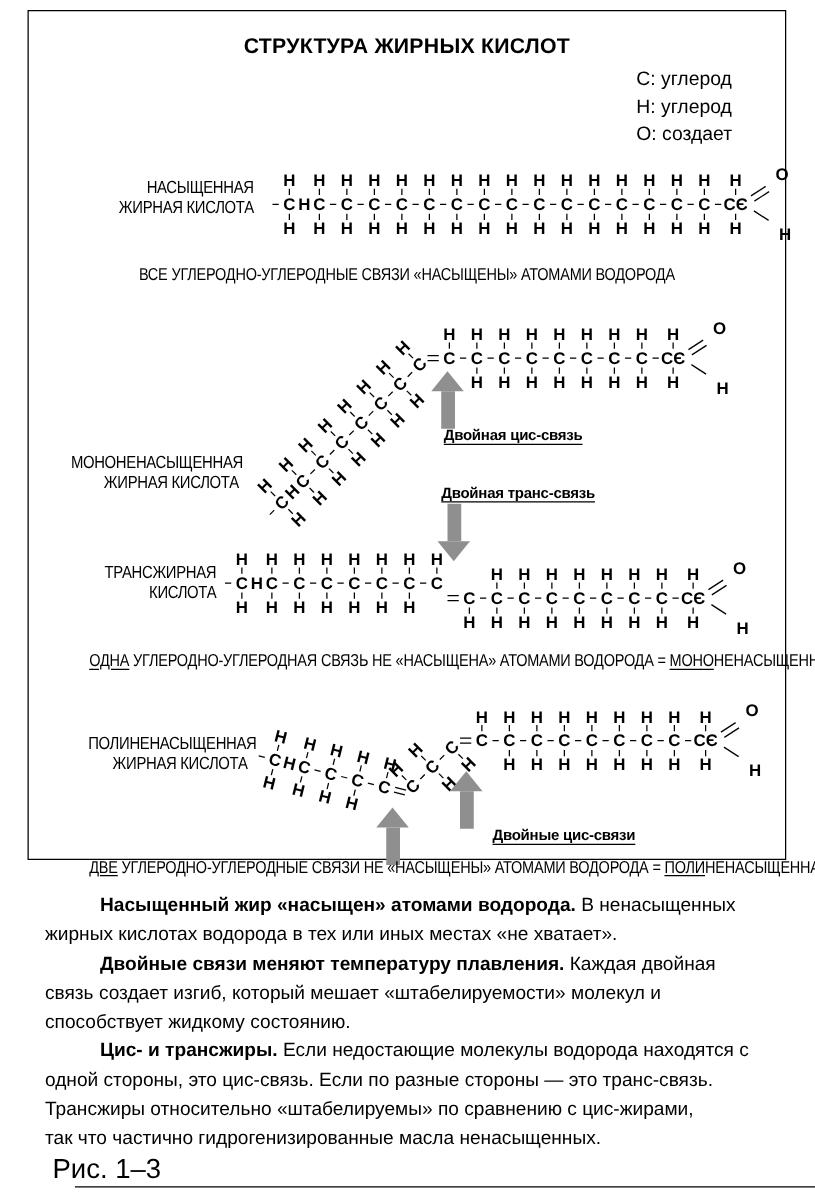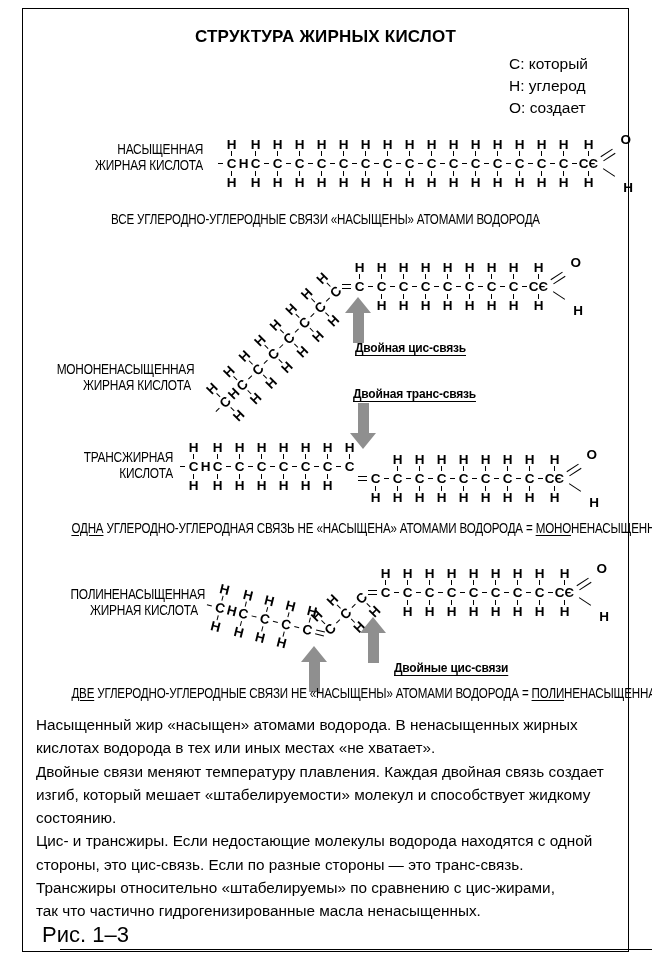--- a/index.html
+++ b/index.html
@@ -1,35 +1,35 @@
 <!DOCTYPE html>
 <html style="--arrow: #8f8f8f; --ink: #000000;"><head>
 <meta charset="utf-8">
 <style>
   :root{ --arrow:#8f8f8f; --ink:#000; }
   html,body{margin:0;padding:0;background:#fff;}
   .page{position:relative;width:652px;height:956px;background:#fff;overflow:hidden;
         font-family:"Liberation Sans",sans-serif;color:var(--ink);}
-  .figure-box{position:absolute;left:22px;top:8px;width:607px;height:944px;border:1.6px solid #000;box-sizing:border-box;}
+  .figure-box{position:absolute;left:22px;top:8px;width:607px;height:680px;border:1.6px solid #000;box-sizing:border-box;}
 
   .title{position:absolute;left:0;right:0;top:18px;text-align:center;font-size:17px;font-weight:bold;letter-spacing:.2px;}
   .legend{position:absolute;left:486px;top:44px;font-size:15.5px;line-height:22px;}
 
   .mol-label{position:absolute;font-size:14px;line-height:16px;text-align:right;letter-spacing:-.3px;
              transform:scaleX(.85);transform-origin:100% 50%;}
   .lbl-sat{left:20px;top:132px;width:160px;}
   .lbl-mono{left:10px;top:352px;width:158px;}
   .lbl-trans{left:30px;top:440px;width:120px;}
   .lbl-poly{left:25px;top:577px;width:150px;}
 
   .caption{position:absolute;left:0;right:0;text-align:center;font-size:13.8px;letter-spacing:-.2px;
            transform:scaleX(.84);transform-origin:50% 50%;white-space:nowrap;}
   .cap-1{top:203px;} .cap-2{top:512px;} .cap-3{top:677px;}
   .u{text-decoration:underline;text-underline-offset:2px;}
-  .b{font-weight:normal;}
+  .b{font-weight:bold;margin-left:44px;}
 
   .mol{position:absolute;left:0;top:0;width:100%;height:100%;pointer-events:none;}
   .chunk{position:absolute;display:flex;}
   #mol-sat  .chunk-0{left:194px;top:129px;}
   #mol-mono .chunk-0{left:140px;top:252px;transform:rotate(-45deg);transform-origin:100% 50%;}
   #mol-mono .chunk-1{left:318px;top:252px;}
   #mol-trans .chunk-0{left:156px;top:432px;}
   #mol-trans .chunk-1{left:334px;top:444px;}
   #mol-poly .chunk-0{left:183px;top:570px;transform:rotate(14deg);transform-origin:0 50%;}
   #mol-poly .chunk-1{left:302px;top:600px;transform:rotate(-45deg);transform-origin:0 50%;}
@@ -75,21 +75,21 @@
 </style>
 </head>
 <body>
 
 <div class="page">
   <div class="figure-box">
 
     <div class="title">СТРУКТУРА ЖИРНЫХ КИСЛОТ</div>
 
     <div class="legend">
-      <div>C: который</div>
+      <div>C: углерод</div>
       <div>H: углерод</div>
       <div>O: создает</div>
     </div>
 
     <div class="mol-label lbl-sat">
         <div>НАСЫЩЕННАЯ</div>
         <div>ЖИРНАЯ КИСЛОТА</div>
       </div>
     <div class="mol" id="mol-sat">
         <div class="chunk chunk-0">

